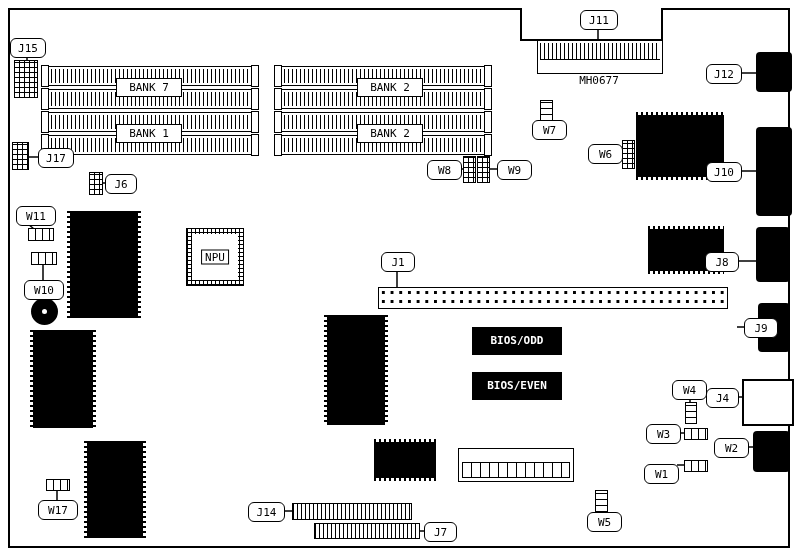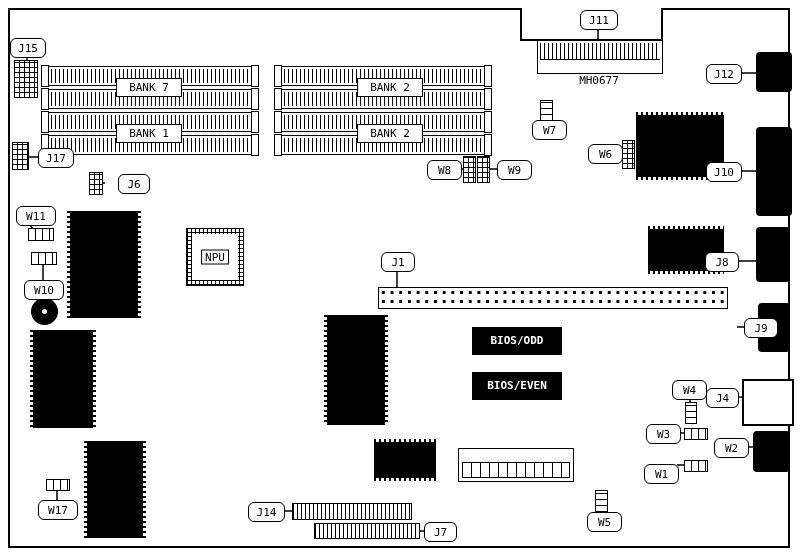--- a/index.html
+++ b/index.html
@@ -165,21 +165,21 @@
   <div class="pingrid" style="left:622px;top:140px;width:11px;height:27px"></div>
   <div class="pingrid" style="left:463px;top:156px;width:11px;height:25px"></div>
   <div class="pingrid" style="left:477px;top:156px;width:11px;height:25px"></div>
   <div class="jumpv" style="left:685px;top:402px;width:10px;height:20px"></div>
   <div class="jumph" style="left:684px;top:428px;width:22px;height:10px"></div>
   <div class="jumph" style="left:684px;top:460px;width:22px;height:10px"></div>
   <div class="jumpv" style="left:595px;top:490px;width:11px;height:20px"></div>
 
   <div class="callout" style="left:10px;top:38px;width:34px;height:18px">J15</div>
   <div class="callout" style="left:38px;top:148px;width:34px;height:18px">J17</div>
-  <div class="callout" style="left:118px;top:174px;width:30px;height:18px">J6</div>
+  <div class="callout" style="left:105px;top:174px;width:30px;height:18px">J6</div>
   <div class="callout" style="left:16px;top:206px;width:38px;height:18px">W11</div>
   <div class="callout" style="left:24px;top:280px;width:38px;height:18px">W10</div>
   <div class="callout" style="left:38px;top:500px;width:38px;height:18px">W17</div>
   <div class="callout" style="left:580px;top:10px;width:36px;height:18px">J11</div>
   <div class="callout" style="left:706px;top:64px;width:34px;height:18px">J12</div>
   <div class="callout" style="left:532px;top:120px;width:33px;height:18px">W7</div>
   <div class="callout" style="left:588px;top:144px;width:33px;height:18px">W6</div>
   <div class="callout" style="left:706px;top:162px;width:34px;height:18px">J10</div>
   <div class="callout" style="left:427px;top:160px;width:33px;height:18px">W8</div>
   <div class="callout" style="left:497px;top:160px;width:33px;height:18px">W9</div>

